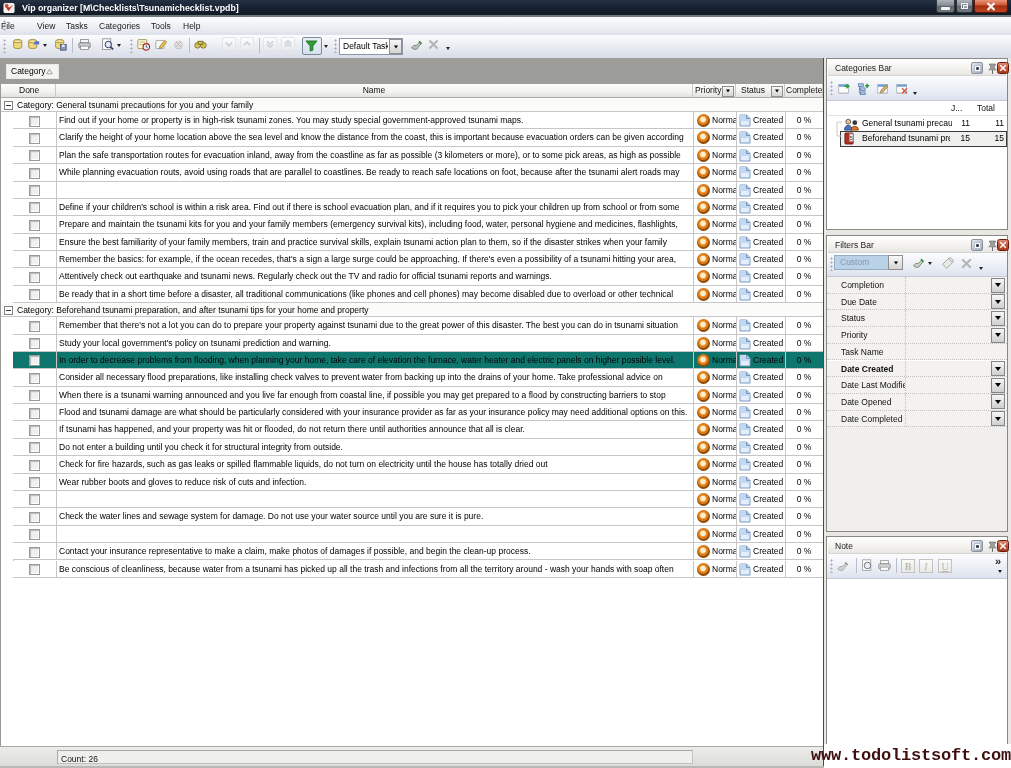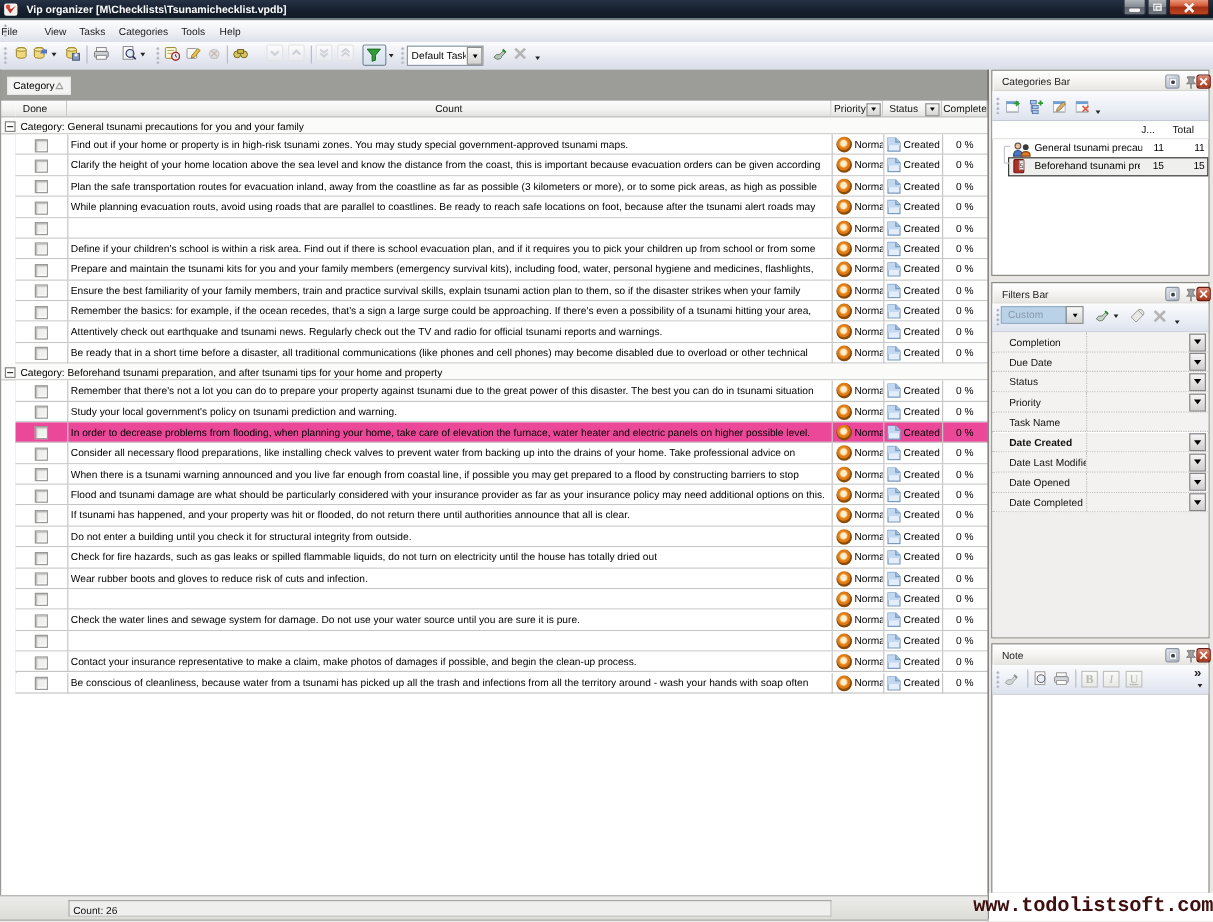--- a/index.html
+++ b/index.html
@@ -152,21 +152,21 @@
 <div class="caret" style="left:446px;top:47px;"></div>
 <div style="position:absolute;left:0;top:58px;width:824px;height:26px;background:#9c9c98;"></div>
 <div style="position:absolute;left:6px;top:64px;width:53px;height:15px;background:#f4f4f2;border:1px solid #e8e8e6;font-size:8.5px;line-height:13px;color:#000;padding-left:4px;">Category</div>
 <svg class="abs" style="left:46px;top:68px" width="7" height="7" viewBox="0 0 9 9">
     <path d="M4.5 1.5 L8 7.5 L1 7.5 Z" fill="none" stroke="#9a9a98" stroke-width="1.2"></path>
   </svg>
 <div class="hdrcell" style="left:0;width:13px;border-right:none;"></div>
 <div class="hdrcell" style="left:13px;width:43px;">
     <span style="position:absolute;left:6px;">Done</span>
   </div>
-<div class="hdrcell" style="left:56px;width:637px;text-align:center;">Count</div>
+<div class="hdrcell" style="left:56px;width:637px;text-align:center;">Name</div>
 <div class="hdrcell" style="left:693px;width:43px;">
     <span style="position:absolute;left:2px;">Priority</span>
   </div>
 <div class="hdrcell" style="left:736px;width:49px;">
     <span style="position:absolute;left:5px;">Status</span>
   </div>
 <div class="hdrcell" style="left:785px;width:38px;">
     <span style="position:absolute;left:1px;">Complete</span>
   </div>
 <div class="ddbtn" style="left:722px;top:85.5px;width:12px;height:11px;"></div>
@@ -447,21 +447,21 @@
         <path d="M7.5 1 L7.5 4.5 L11 4.5" fill="#a8c4e4" stroke="#7a99c2" stroke-width="1"></path>
       </svg>
       <span class="abs t" style="left:17px;top:2px;line-height:13px;">Created</span>
     </div>
     <div class="abs t" style="left:772px;top:2px;width:38px;line-height:13px;text-align:center;">0 %</div>
   </div>
 <div class="vline" style="left:56px;top:334.56px;height:17.38px;"></div>
 <div class="vline" style="left:693px;top:334.56px;height:17.38px;"></div>
 <div class="vline" style="left:736px;top:334.56px;height:17.38px;"></div>
 <div class="vline" style="left:785px;top:334.56px;height:17.38px;"></div>
-<div class="abs" style="left:13px;top:351.94px;width:810px;height:17.38px;border-bottom:1px solid #c6c6c6;background:#ec4899;">
+<div class="abs" style="left:13px;top:351.94px;width:810px;height:17.38px;border-bottom:1px solid #c6c6c6;background:#0f766e;">
     <div class="cbx" style="top:3.5px;"></div>
     <div class="taskname">In order to decrease problems from flooding, when planning your home, take care of elevation the furnace, water heater and electric panels on higher possible level.</div>
     <div class="abs" style="left:680px;top:0;width:43px;height:100%;overflow:hidden;">
       <div class="abs" style="left:4px;top:2px;width:13px;height:13px;border-radius:50%;background:radial-gradient(circle at 46% 42%, #fdeecd 0 2.3px, #f2a64e 3.1px, #e07b14 4px 5.1px, #8a4a08 6px);"></div>
       <span class="abs t" style="left:19px;top:2px;line-height:13px;">Norma</span>
     </div>
     <div class="abs" style="left:723px;top:0;width:49px;height:100%;overflow:hidden;">
       <svg class="abs" style="left:3px;top:2px" width="12" height="13" viewBox="0 0 12 13">
         <path d="M1 1 L7.5 1 L11 4.5 L11 12 L1 12 Z" fill="#e4eefa" stroke="#7a99c2" stroke-width="1"></path>
         <path d="M1 1 L7.5 1 L11 4.5 L11 7 L1 7 Z" fill="#c2d8f0" stroke="none"></path>

